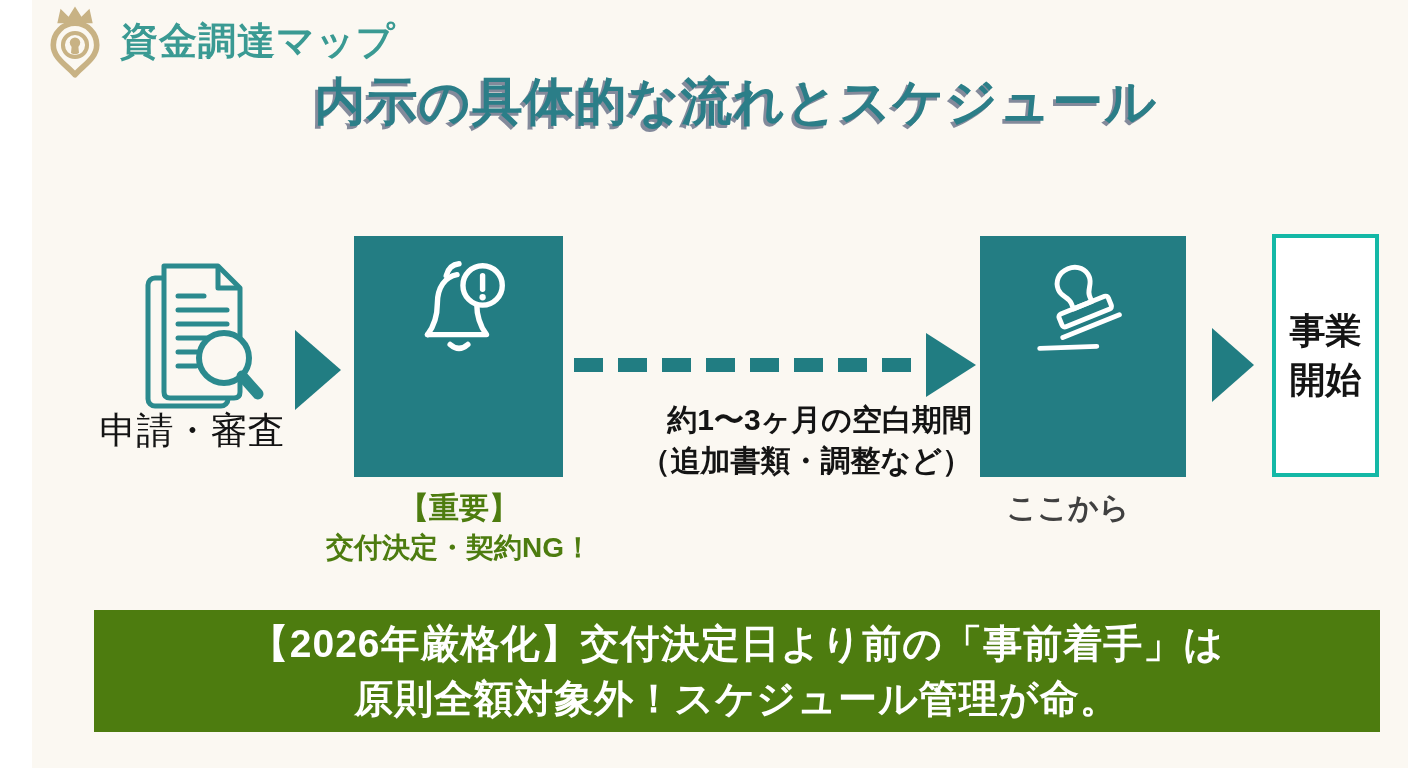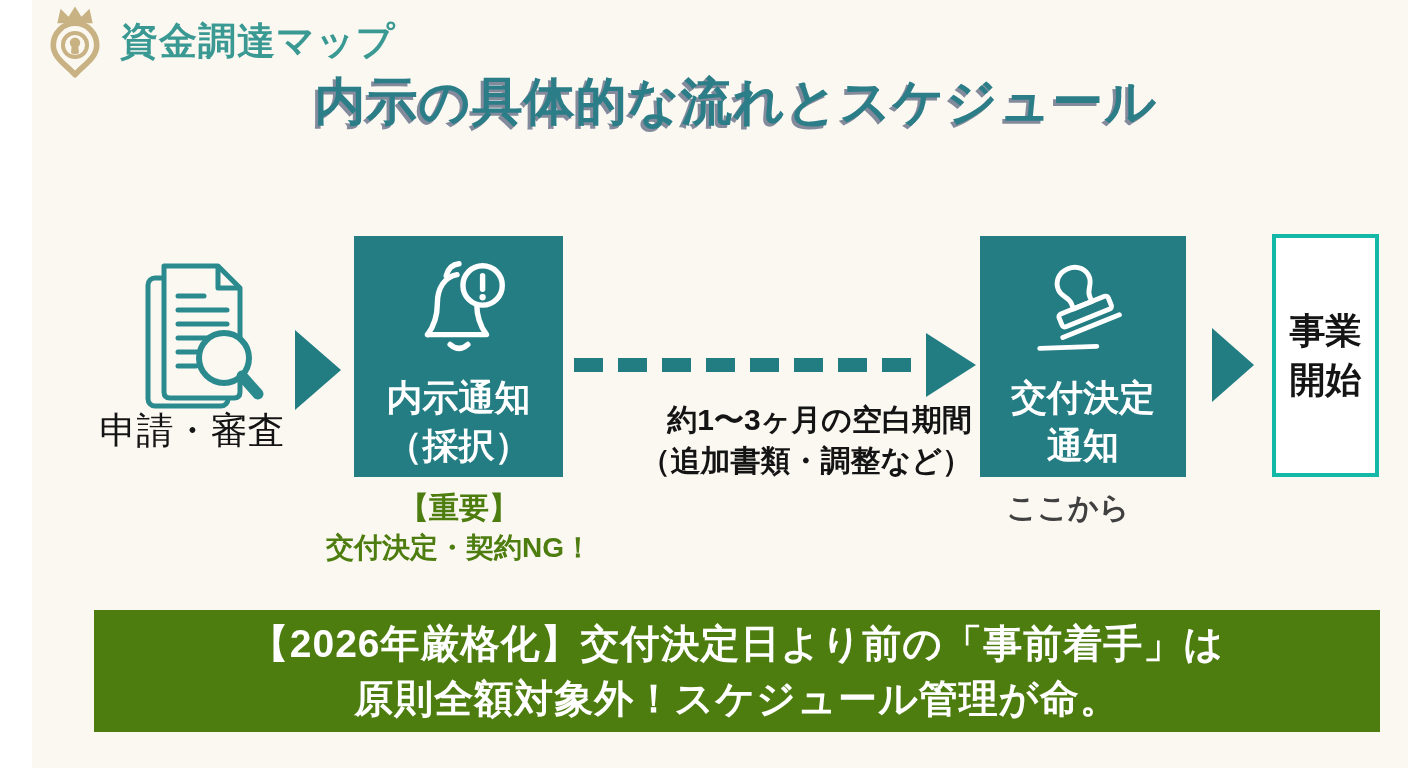--- a/index.html
+++ b/index.html
@@ -100,24 +100,20 @@
   <div class="teal-box box1">
     <svg class="box-icon" width="118" height="118" viewBox="0 0 120 120">
       <path d="M28 84 L88 84 C82 76 78 64 78 52" fill="none" stroke="#ffffff" stroke-width="5.5" stroke-linecap="round" stroke-linejoin="round"></path>
       <path d="M28 84 C34 76 38 64 38 52 C38 36 46 25 58 23" fill="none" stroke="#ffffff" stroke-width="5.5" stroke-linecap="round"></path>
       <path d="M47 24 Q50 13 60 12" fill="none" stroke="#ffffff" stroke-width="5.5" stroke-linecap="round"></path>
       <path d="M51 94 Q60 102 69 94" fill="none" stroke="#ffffff" stroke-width="5.5" stroke-linecap="round"></path>
       <circle cx="84" cy="34" r="20" fill="#237d83" stroke="#ffffff" stroke-width="5.5"></circle>
       <line x1="84" y1="24" x2="84" y2="38" stroke="#ffffff" stroke-width="5.5" stroke-linecap="round"></line>
       <circle cx="84" cy="46" r="3.2" fill="#ffffff"></circle>
     </svg>
-    <div class="box-text">
-      <div>内示通知</div>
-      <div>（採択）</div>
-    </div>
   </div>
 
   <div class="dash-arrow">
     <div class="dash"></div>
       <div class="dash"></div>
       <div class="dash"></div>
       <div class="dash"></div>
     <div class="dash"></div>
       <div class="dash"></div>
       <div class="dash"></div>
@@ -131,24 +127,20 @@
 
   <div class="teal-box box2">
     <svg class="box-icon" width="118" height="118" viewBox="0 0 120 120">
       <g transform="rotate(-22 60 55)">
         <path d="M60 14 C71 14 77 22 77 30 C77 38 70 41 70 48 L70 54 L50 54 L50 48 C50 41 43 38 43 30 C43 22 49 14 60 14 Z" fill="none" stroke="#ffffff" stroke-width="5" stroke-linejoin="round"></path>
         <rect x="33" y="54" width="54" height="14" rx="3" fill="none" stroke="#ffffff" stroke-width="5"></rect>
         <line x1="29" y1="77" x2="91" y2="77" stroke="#ffffff" stroke-width="5" stroke-linecap="round"></line>
       </g>
       <line x1="16" y1="98" x2="74" y2="96" stroke="#ffffff" stroke-width="5" stroke-linecap="round"></line>
     </svg>
-    <div class="box-text">
-      <div>交付決定</div>
-      <div>通知</div>
-    </div>
   </div>
 
   <div class="arrow arrow2"></div>
 
   <div class="end-box">
     <div class="end-text">
       <div>事業</div>
       <div>開始</div>
     </div>
   </div>

